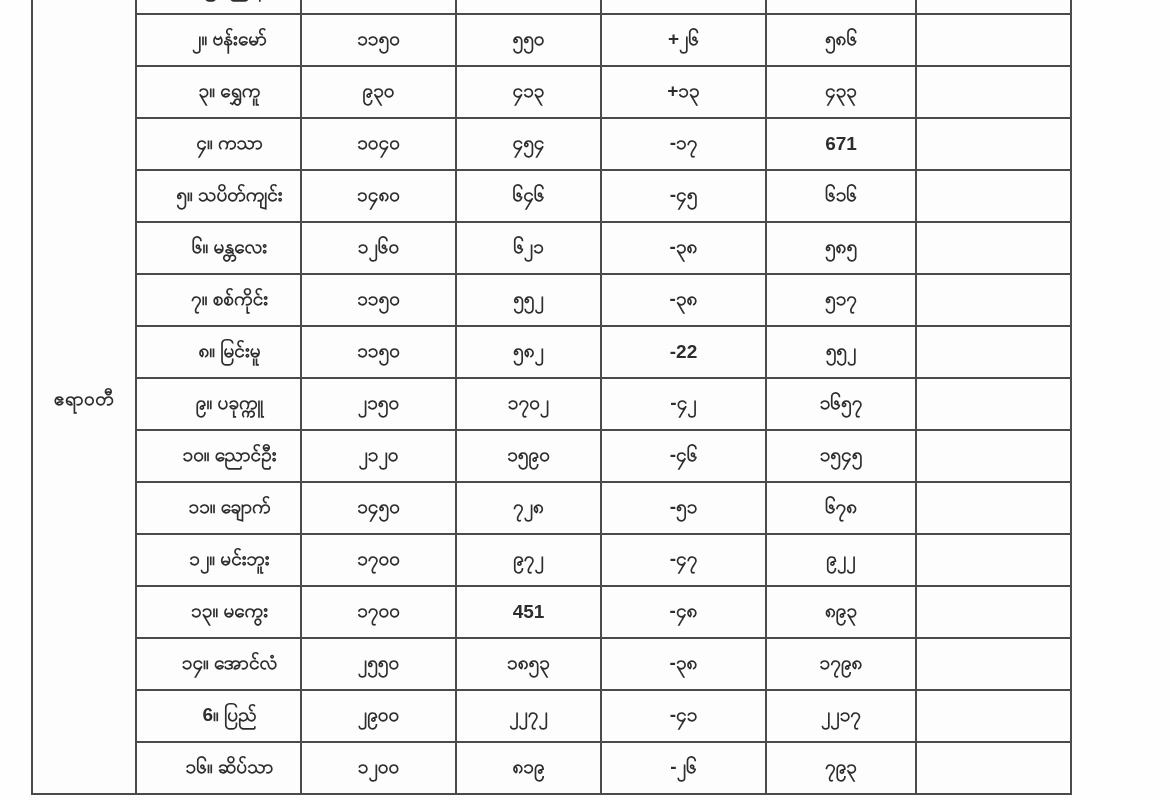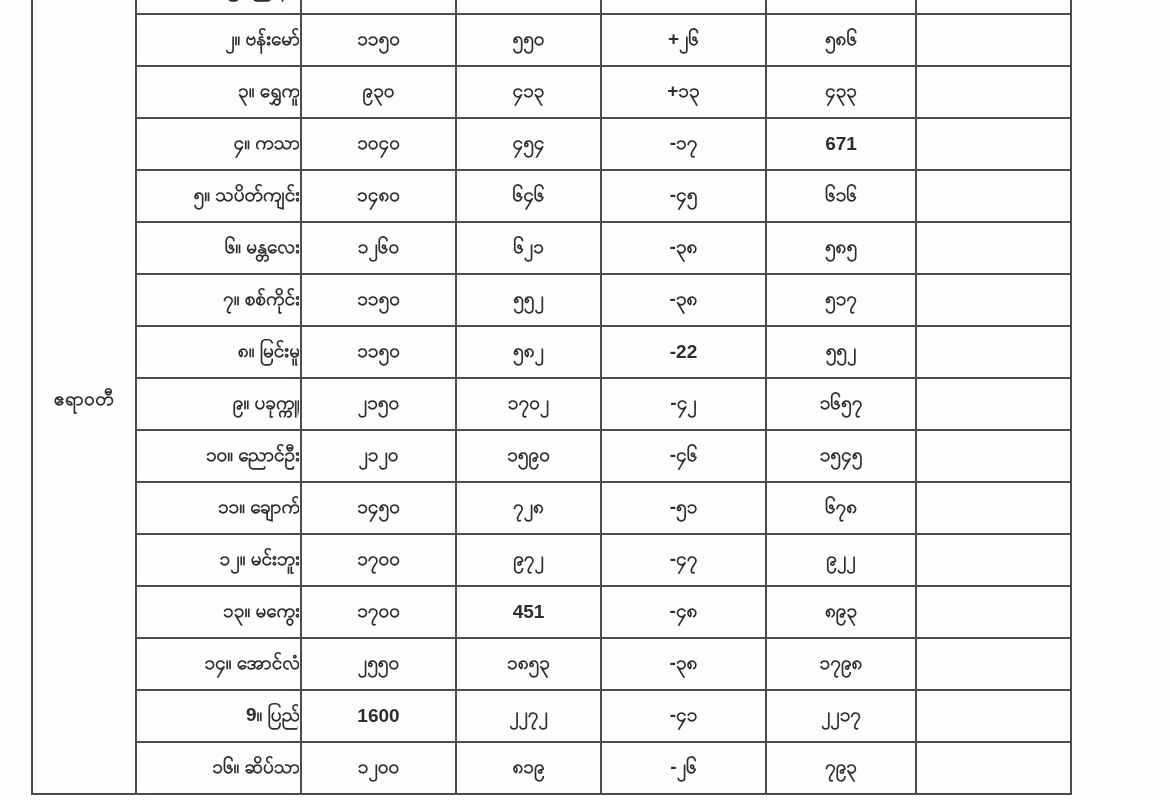--- a/index.html
+++ b/index.html
@@ -21,21 +21,21 @@
     height:52px;box-sizing:border-box;
     color:#2d2d2d;font-size:19px;font-weight:600;
     padding:0;background:#fdfdfd;
     white-space:nowrap;overflow:hidden;
     vertical-align:middle;
   }
   td.c-region{
     text-align:center;vertical-align:middle;padding-top:44px;
     font-size:19px;letter-spacing:.5px;
   }
-  td.c-name{text-align:right;padding-left:22px;border-radius:21px;}
+  td.c-name{text-align:center;padding-left:22px;}
   td.c-num{text-align:center;}
   td.c-empty{background:#fdfdfd;}
 </style>
 </head>
 <body>
 
 <div class="clip">
   <table class="grid">
     <colgroup>
       <col style="width:104px">
@@ -154,22 +154,22 @@
         </tr>
         <tr>
           <td class="c-name">၁၄။ အောင်လံ</td>
           <td class="c-num">၂၅၅၀</td>
           <td class="c-num">၁၈၅၃</td>
           <td class="c-num">-၃၈</td>
           <td class="c-num">၁၇၉၈</td>
           <td class="c-empty"></td>
         </tr>
         <tr>
-          <td class="c-name">9။ ပြည်</td>
-          <td class="c-num">1600</td>
+          <td class="c-name">6။ ပြည်</td>
+          <td class="c-num">၂၉၀၀</td>
           <td class="c-num">၂၂၇၂</td>
           <td class="c-num">-၄၁</td>
           <td class="c-num">၂၂၁၇</td>
           <td class="c-empty"></td>
         </tr>
         <tr>
           <td class="c-name">၁၆။ ဆိပ်သာ</td>
           <td class="c-num">၁၂၀၀</td>
           <td class="c-num">၈၁၉</td>
           <td class="c-num">-၂၆</td>

